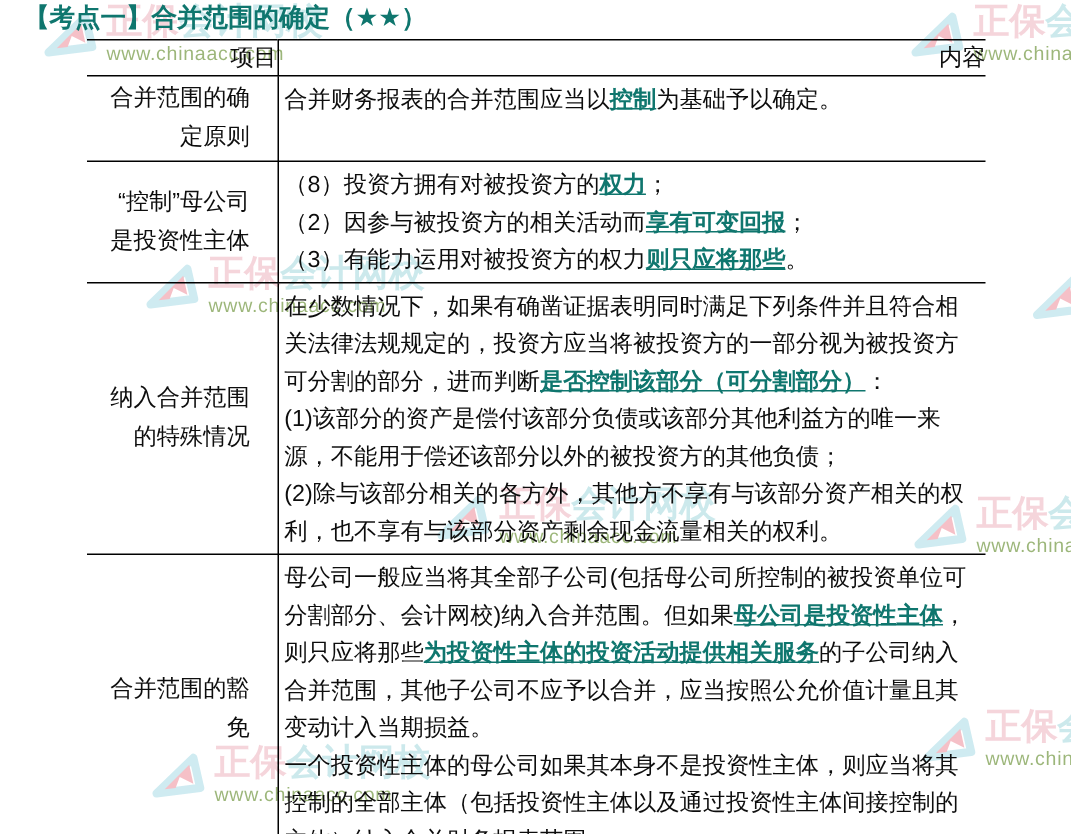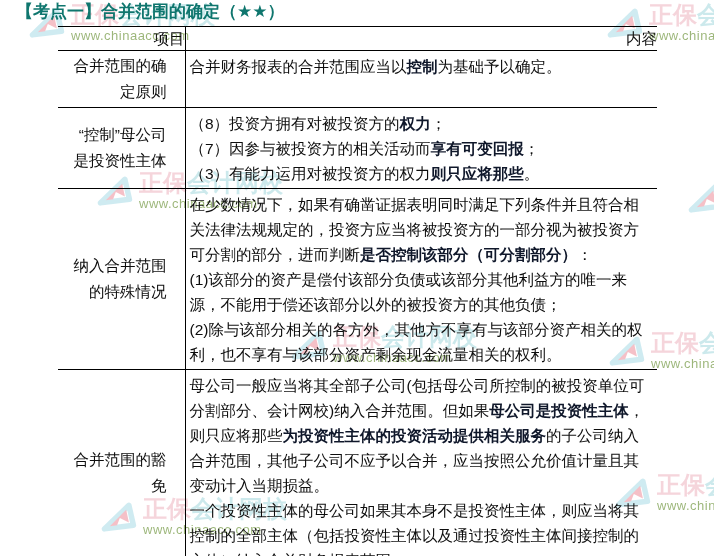--- a/index.html
+++ b/index.html
@@ -41,21 +41,21 @@
   .kaodian th { text-align:right; line-height:22px; }
   td.col-item {
     padding:2px 18px 2px 7px; line-height:26px;
     vertical-align:middle; text-align:right;
   }
   td.col-content {
     padding:3px 6px 2px 4px; line-height:25px;
     vertical-align:top;
   }
   .para { margin:0; }
-  .hl { color:#0f172a; font-weight:bold; }
+  .hl { color:#0f766e; font-weight:bold;text-decoration:underline; }
 </style>
 </head>
 <body>
 
 <div class="screen">
   <div class="wm-layer">
       <div class="wm" style="left: 26px; top: 2px;">
         <svg viewBox="0 0 44 40" width="40" height="38" class="wm-logo">
           <path d="M7 32 L34 6 L39 28 Z" fill="none" stroke="#a9dbe6" stroke-width="6" stroke-linejoin="round"></path>
           <path d="M13 29 L31 11 L34 25 L24 20 L21 28 Z" fill="#ee8d9a"></path>
@@ -150,21 +150,21 @@
         <tr>
           <td class="col-item">合并范围的确定原则</td>
           <td class="col-content">
             <div class="para"><span>合并财务报表的合并范围应当以</span><span class="hl">控制</span><span>为基础予以确定。</span></div>
           </td>
         </tr>
         <tr>
           <td class="col-item">“控制”母公司是投资性主体</td>
           <td class="col-content">
             <div class="para"><span>（8）投资方拥有对被投资方的</span><span class="hl">权力</span><span>；</span></div>
-            <div class="para"><span>（7）因参与被投资方的相关活动而</span><span class="hl">享有可变回报</span><span>；</span></div>
+            <div class="para"><span>（2）因参与被投资方的相关活动而</span><span class="hl">享有可变回报</span><span>；</span></div>
             <div class="para"><span>（3）有能力运用对被投资方的权力</span><span class="hl">则只应将那些</span><span>。</span></div>
           </td>
         </tr>
         <tr>
           <td class="col-item">纳入合并范围的特殊情况</td>
           <td class="col-content">
             <div class="para"><span>在少数情况下，如果有确凿证据表明同时满足下列条件并且符合相关法律法规规定的，投资方应当将被投资方的一部分视为被投资方可分割的部分，进而判断</span><span class="hl">是否控制该部分（可分割部分）</span><span>：</span></div>
             <div class="para"><span>(1)该部分的资产是偿付该部分负债或该部分其他利益方的唯一来源，不能用于偿还该部分以外的被投资方的其他负债；</span></div>
             <div class="para"><span>(2)除与该部分相关的各方外，其他方不享有与该部分资产相关的权利，也不享有与该部分资产剩余现金流量相关的权利。</span></div>
           </td>

